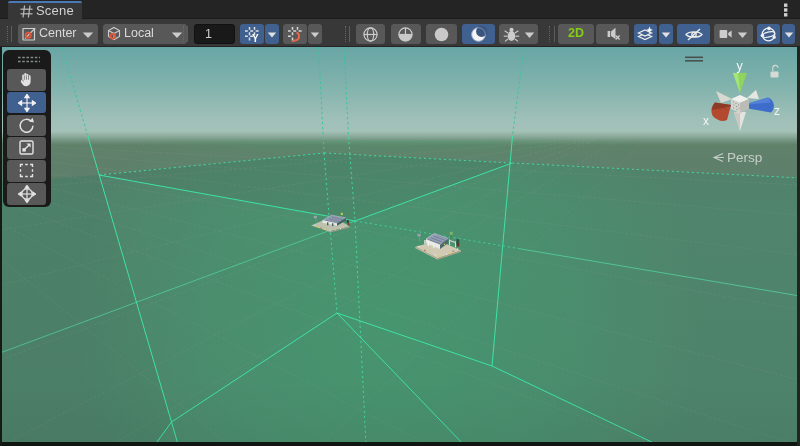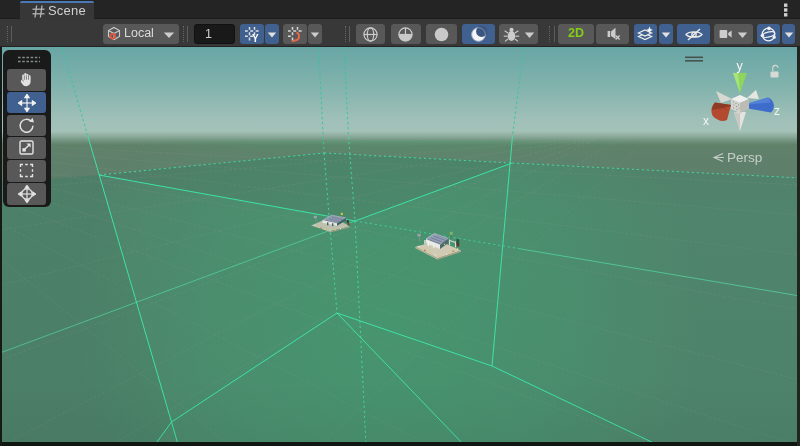--- a/index.html
+++ b/index.html
@@ -1,21 +1,21 @@
 <!DOCTYPE html>
 <html><head>
 <meta charset="utf-8">
 <style>
   html,body{margin:0;padding:0;width:800px;height:446px;overflow:hidden;background:#191919;
     font-family:"Liberation Sans", sans-serif;-webkit-font-smoothing:antialiased;}
   #root{position:relative;width:800px;height:446px;overflow:hidden;}
   
   #tabbar{position:absolute;left:0;top:0;width:800px;height:19px;background:#242424;border-bottom:1px solid #1d1d1d;box-sizing:border-box;}
   #tab{position:absolute;left:8px;top:1px;width:74px;height:18px;background:#373737;
-       border-radius:3px 3px 0 0;margin-left:12px;}
+       border-radius:3px 3px 0 0;}
   #tab .blue{position:absolute;left:0;top:0;width:74px;height:2px;background:#4a7ab5;
        border-radius:3px 3px 0 0;}
   #tab .txt{position:absolute;left:28px;top:1.5px;font-size:13px;color:#d0d0d0;letter-spacing:0.2px;}
   
   #toolbar{position:absolute;left:0;top:19px;width:800px;height:28px;background:#383838;
            border-bottom:1px solid #232323;box-sizing:border-box;}
   .btn{position:absolute;top:5px;height:20px;background:#585858;border-radius:3px;}
   .btn.blue{background:#40608f;}
   .btn.dark{background:#191919;border:1px solid #111111;box-sizing:border-box;}
   .sep{position:absolute;top:7px;width:1px;height:16px;background:#6a6a6a;opacity:0.75;}
@@ -279,22 +279,33 @@
       <rect x="1" y="5.3" width="3.4" height="3.4" fill="#cdcdcd"></rect>
       <rect x="1" y="10.1" width="3.4" height="3.4" fill="#cdcdcd"></rect>
     </svg>
   </div>
 
   <div id="toolbar">
 
     <div class="sepd" style="left:7px"></div>
       <div class="sep" style="left:11px"></div>
 
-
-    <div class="btn" style="left:103px;width:76px;">
+    <div class="btn" style="left:18px;width:80px;">
+      <svg width="16" height="16" style="position:absolute;left:3px;top:2px" viewBox="0 0 16 16">
+        <rect x="2" y="2.5" width="11.5" height="11.5" rx="0.5" fill="none" stroke="#d0d0d0" stroke-width="1.2"></rect>
+        <line x1="4" y1="12.5" x2="14.2" y2="2.2" stroke="#d0d0d0" stroke-width="1.2"></line>
+        <circle cx="7.2" cy="9.2" r="2.6" fill="none" stroke="#e0563c" stroke-width="1.9"></circle>
+      </svg>
+      <span class="btxt" style="left:21px">Center</span>
+      <svg width="12" height="8" style="position:absolute;right:4px;top:7px" viewBox="0 0 12 8">
+        <polygon points="0.8,1.5 11.2,1.5 6,7" fill="#cccccc"></polygon>
+      </svg>
+    </div>
+
+    <div class="btn" style="left:103px;width:84px;">
       <svg width="16" height="16" style="position:absolute;left:3px;top:2px" viewBox="0 0 16 16">
         <g fill="none" stroke="#cccccc" stroke-width="1.1">
           <polygon points="8,1.5 13.5,4.5 13.5,10.5 8,13.5 2.5,10.5 2.5,4.5"></polygon>
           <polyline points="2.5,4.5 8,7.5 13.5,4.5"></polyline>
           <line x1="8" y1="7.5" x2="8" y2="13.5"></line>
         </g>
         <circle cx="6.8" cy="10.2" r="2.4" fill="none" stroke="#e0563c" stroke-width="1.8"></circle>
       </svg>
       <span class="btxt" style="left:21px">Local</span>
       <svg width="12" height="8" style="position:absolute;right:4px;top:7px" viewBox="0 0 12 8">

